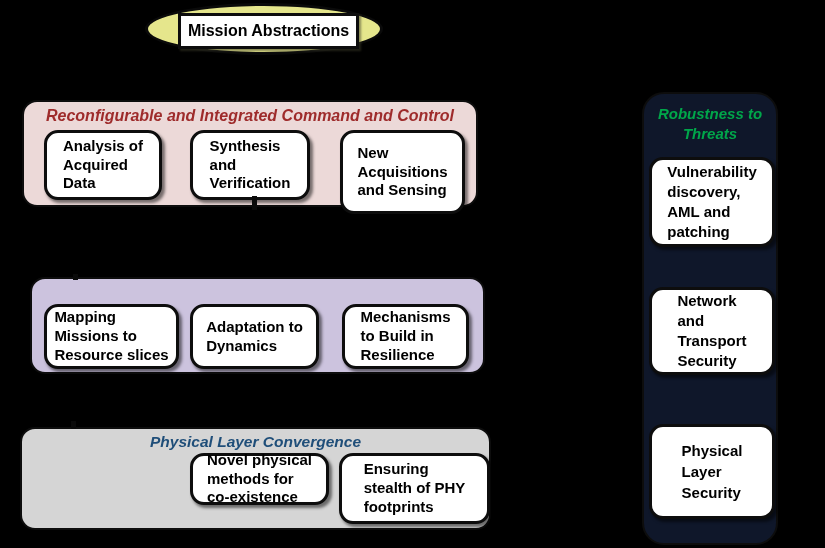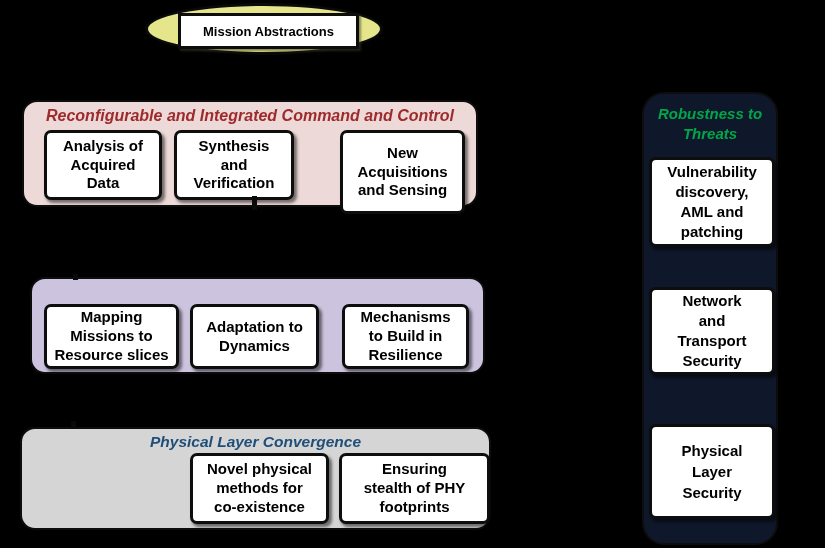--- a/index.html
+++ b/index.html
@@ -24,72 +24,72 @@
   }
   .mission-label {
     position: absolute;
     left: 178px; top: 13px;
     width: 181px; height: 36px;
     background: #ffffff;
     border: 3px solid #0d0d0d;
     box-sizing: border-box;
     box-shadow: 2px 2px 2px rgba(60,60,40,0.55);
     display: flex; align-items: center; justify-content: center;
-    font-size: 13px; font-weight: 700; color: #000;
+    font-size: 16px; font-weight: 700; color: #000;
   }
 
   
   .section {
     position: absolute;
     border: 2px solid #0d0d0d;
     border-radius: 15px;
     box-sizing: border-box;
   }
   .sec-title {
     position: absolute;
     left: 0; right: 0;
     text-align: center;
     font-weight: 700;
     font-style: italic;
   }
   .wbox {
     position: absolute;
     background: #ffffff;
     border: 3.5px solid #0d0d0d;
-    border-radius: 7px;
+    border-radius: 14px;
     box-sizing: border-box;
     box-shadow: 2.5px 3px 3px rgba(0,0,0,0.5);
     display: flex; align-items: center; justify-content: center;
-    text-align: center;
+    text-align: left;
     font-weight: 700;
     font-size: 15px;
     line-height: 1.25;
     color: #000;
     white-space: pre-line;
   }
 
   
   #sec-ricc { left: 22px; top: 100px; width: 456px; height: 107px; background: #ecd9d8; }
   #sec-ricc .sec-title { top: 5px; font-size: 16px; color: #9e2b2b; }
   #ricc-b1 { left: 20px;  top: 28px; width: 118px; height: 70px; }
-  #ricc-b2 { left: 150px; top: 28px; width: 120px; height: 70px; }
+  #ricc-b2 { left: 166px; top: 28px; width: 120px; height: 70px; }
   #ricc-b3 { left: 316px; top: 28px; width: 125px; height: 84px; }
 
   
   #sec-sdfra { left: 30px; top: 277px; width: 455px; height: 97px; background: #ccc3de; }
   #sec-sdfra .sec-title { top: 4px; font-size: 15px; color: #2222ee; }
   #sdfra-b1 { left: 12px;  top: 25px; width: 135px; height: 65px; }
   #sdfra-b2 { left: 158px; top: 25px; width: 129px; height: 65px; }
   #sdfra-b3 { left: 310px; top: 25px; width: 127px; height: 65px; }
 
   
   #sec-plc { left: 20px; top: 427px; width: 471px; height: 103px; background: #d5d5d5; }
   #sec-plc .sec-title { top: 4px; font-size: 15.5px; color: #1f4e79; }
   #plc-b1 { left: 6px;   top: 24px; width: 151px; height: 71px; font-size: 14.5px; }
-  #plc-b2 { left: 168px; top: 24px; width: 139px; height: 71px; }
+  #plc-b2 { left: 168px; top: 24px; width: 139px; height: 52px; }
   #plc-b3 { left: 317px; top: 24px; width: 151px; height: 71px; }
 
   
   #sec-rtt { left: 642px; top: 92px; width: 136px; height: 453px; background: #0f172a; border-radius: 22px; }
   #sec-rtt .sec-title { top: 10px; font-size: 15px; color: #00a64a; white-space: pre-line; line-height: 1.3; }
   #rtt-b1 { left: 5px; top: 63px;  width: 126px; height: 90px; line-height: 1.35; }
   #rtt-b2 { left: 5px; top: 193px; width: 126px; height: 88px; line-height: 1.35; }
   #rtt-b3 { left: 5px; top: 330px; width: 126px; height: 95px; line-height: 1.4; }
 
   

